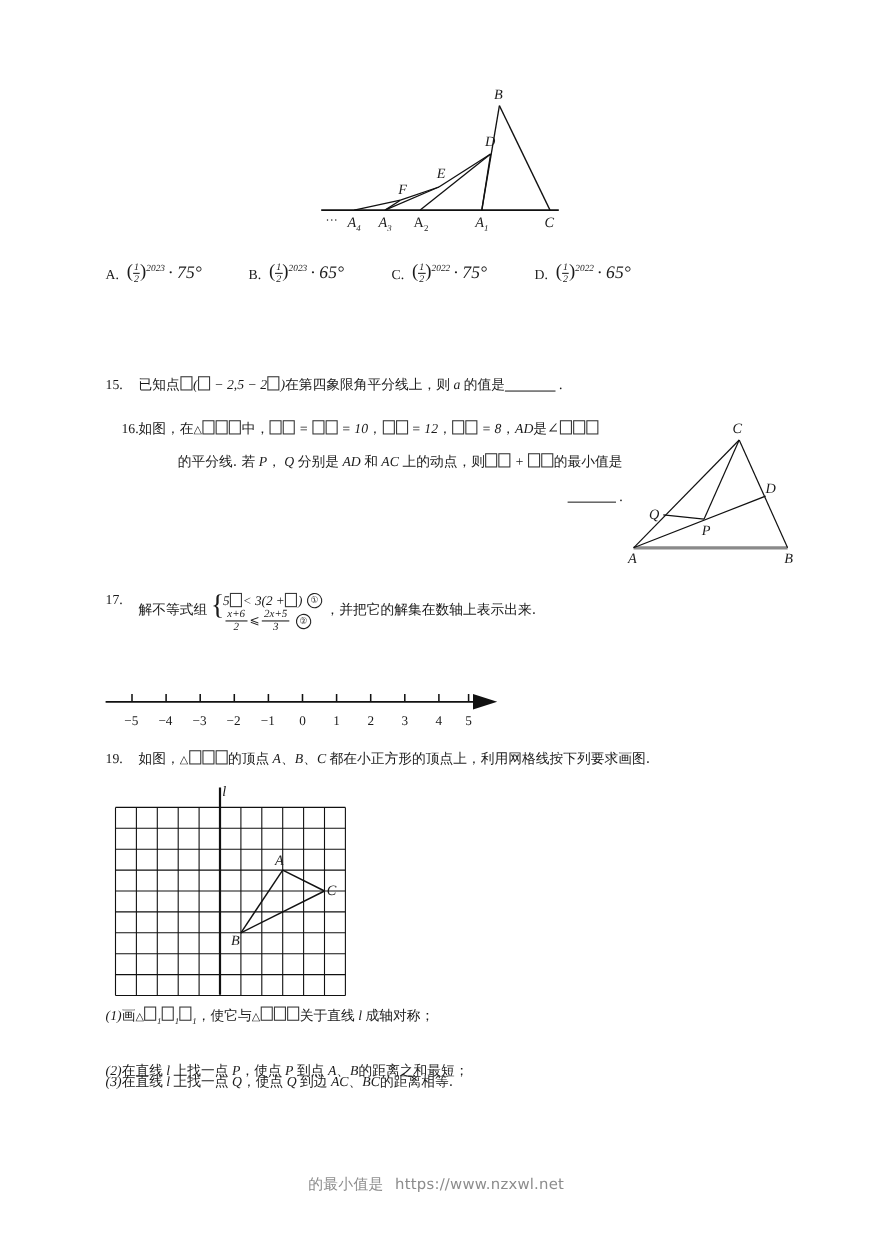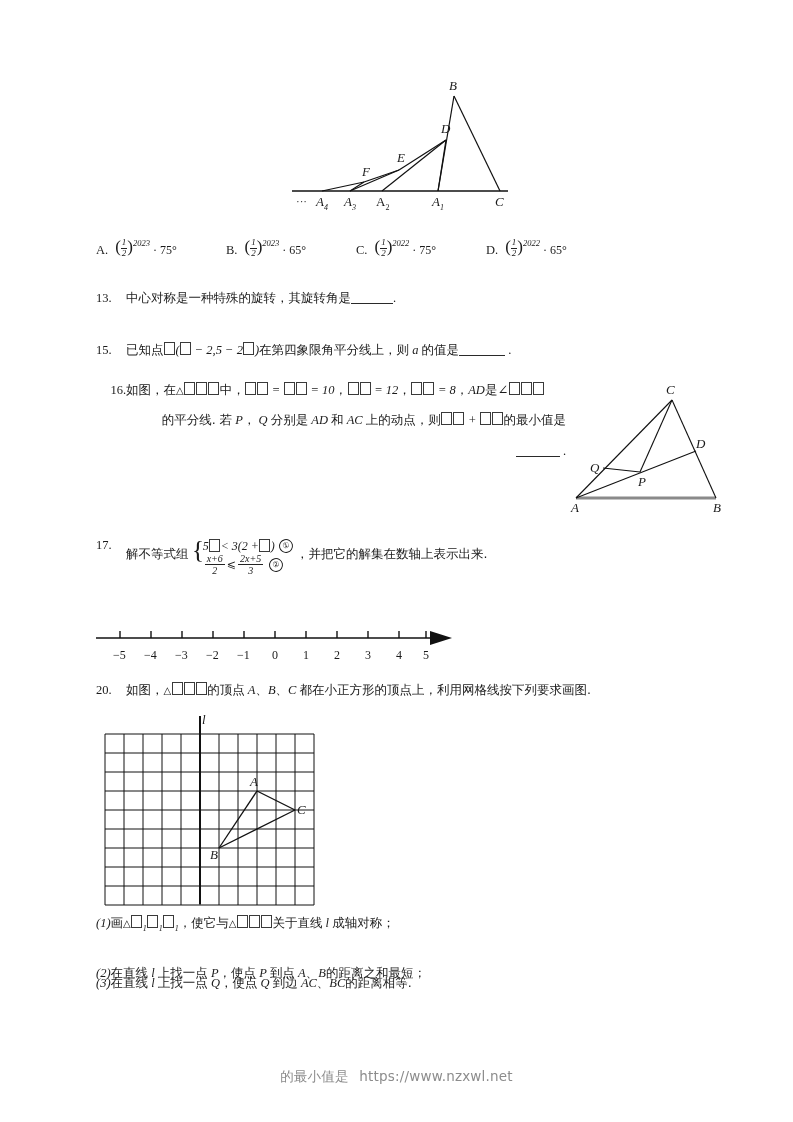--- a/index.html
+++ b/index.html
@@ -49,21 +49,21 @@
   .opt { display: flex; align-items: flex-end; }
   .opt-letter { font-size: 12.5px; font-family: "Liberation Serif", serif; margin-right: 7px; }
   .frac-paren { font-size: 17px; line-height: 1; }
   .frac {
     display: inline-block; vertical-align: middle; text-align: center;
     font-size: 9px; line-height: 1.05; font-style: italic;
   }
   .frac .num { display: block; border-bottom: 1px solid #222; padding: 0 1px; }
   .frac .den { display: block; padding: 0 1px; }
   .sup { font-size: 8.5px; font-style: italic; vertical-align: 6px; }
-  .opt-tail { font-size: 12px; margin-left: 3px; }
+  .opt-tail { font-size: 16px; font-style: italic; margin-left: 3px; }
 
   
   .q { position: absolute; display: flex; align-items: baseline; }
   .q-num {
     font-family: "Liberation Serif", serif;
     font-size: 12.5px; width: 30px; flex: none;
   }
   .q-body { font-size: 12.5px; line-height: 1.9; }
   .q-body .cn { font-family: "DejaVu Sans", sans-serif; }
 
@@ -164,26 +164,20 @@
       <span class="frac-paren">(<span class="frac"><span class="num">1</span><span class="den">2</span></span>)<span class="sup">2022</span></span>
       <span class="opt-tail">· 75°</span>
     </div>
     <div class="opt" style="width:130px;">
       <span class="opt-letter">D.</span>
       <span class="frac-paren">(<span class="frac"><span class="num">1</span><span class="den">2</span></span>)<span class="sup">2022</span></span>
       <span class="opt-tail">· 65°</span>
     </div>
   </div>
 
-  <div class="q" style="left:96px; top:286px;">
-    <span class="q-num">13.</span>
-    <span class="q-body">
-      <span class="cn">中心对称是一种特殊的旋转，其旋转角是</span><span class="blank" style="width:42px;"></span><span>.</span>
-    </span>
-  </div>
 
 
   <div class="q" style="left:96px; top:338px;">
     <span class="q-num">15.</span>
     <span class="q-body">
       <span class="cn">已知点</span><span class="box-glyph"></span><span class="it"><span>(</span><span class="box-glyph"></span><span> − 2,5 − 2</span><span class="box-glyph"></span><span>)</span></span><span class="cn">在第四象限角平分线上，则</span> <span class="it">a</span> <span class="cn">的值是</span><span class="blank" style="width:46px;"></span> <span>.</span>
     </span>
   </div>
 
   <div class="q" style="left:96px; top:378px; width:470px; display:block;text-align:right;">
@@ -282,21 +276,21 @@
     <div class="nl-lbl" style="left:145px; top:22px;">−1</div>
     <div class="nl-lbl" style="left:180px; top:22px;">0</div>
     <div class="nl-lbl" style="left:211px; top:22px;">1</div>
     <div class="nl-lbl" style="left:242px; top:22px;">2</div>
     <div class="nl-lbl" style="left:273px; top:22px;">3</div>
     <div class="nl-lbl" style="left:304px; top:22px;">4</div>
     <div class="nl-lbl" style="left:331px; top:22px;">5</div>
   </div>
 
   <div class="q" style="left:96px; top:678px;">
-    <span class="q-num">20.</span>
+    <span class="q-num">19.</span>
     <span class="q-body">
       <span class="cn">如图，</span><span style="font-size:10px;">△</span><span class="box-glyph"></span><span class="box-glyph"></span><span class="box-glyph"></span><span class="cn">的顶点</span> <span class="it">A</span><span class="cn">、</span><span class="it">B</span><span class="cn">、</span><span class="it">C</span> <span class="cn">都在小正方形的顶点上，利用网格线按下列要求画图.</span>
     </span>
   </div>
 
   <div id="fig-grid">
     <svg width="250" height="195" viewBox="0 0 250 195">
 
       <g stroke="#111" stroke-width="1">
         <line x1="8" y1="22" x2="217" y2="22"></line>

